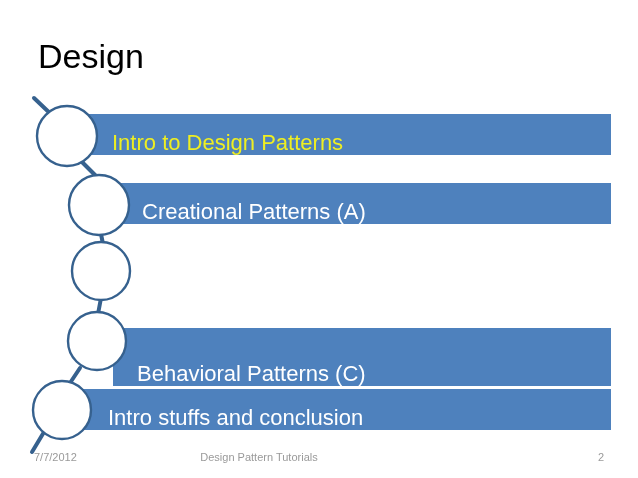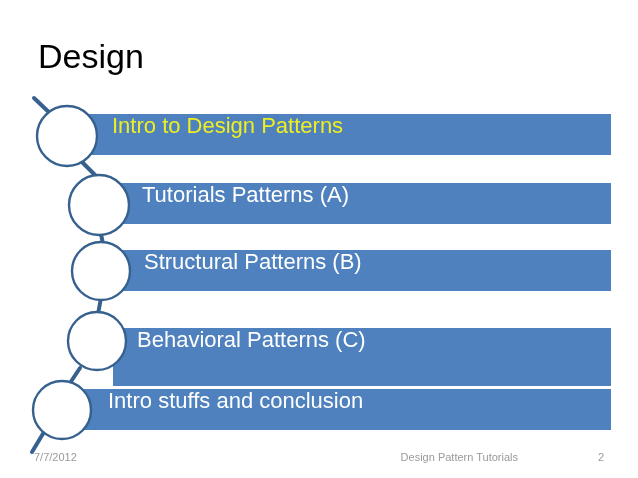--- a/index.html
+++ b/index.html
@@ -35,21 +35,21 @@
     top: 0;
     width: 638px;
     height: 478px;
   }
 
   
   .bar {
     position: absolute;
     background: #4E81BD;
     display: flex;
-    align-items: flex-start;
+    align-items: flex-end;
     box-sizing: border-box;
   }
   .bar-label {
     font-size: 22px;
     line-height: 24px;
     white-space: nowrap;
     color: #ffffff;
   }
   .bar-label.accent { color: #EEEE22; }
 
@@ -64,38 +64,35 @@
     position: absolute;
     left: 0;
     top: 448px;
     width: 638px;
     height: 18px;
     color: #9a9a9a;
     font-size: 11px;
     line-height: 18px;
   }
   #footer-date  { position: absolute; left: 34px;  top: 0; }
-  #footer-title { position: absolute; left: 0; top: 0; width: 518px; text-align: right; }
+  #footer-title { position: absolute; left: 0; top: 0; width: 518px; text-align: center; }
   #footer-page  { position: absolute; right: 34px; top: 0; }
 </style>
 </head>
 <body>
 
 <div id="slide">
 
   <div id="slide-title">Design</div>
 
   <div class="bar" id="bar-0">
     <span class="bar-label accent">Intro to Design Patterns</span>
   </div>
   <div class="bar" id="bar-1">
-    <span class="bar-label">Tutorials Patterns (A)</span>
-  </div>
-  <div class="bar" id="bar-2">
-    <span class="bar-label">Structural Patterns (B)</span>
+    <span class="bar-label">Creational Patterns (A)</span>
   </div>
   <div class="bar" id="bar-3">
     <span class="bar-label">Behavioral Patterns (C)</span>
   </div>
   <div class="bar" id="bar-4">
     <span class="bar-label">Intro stuffs and conclusion</span>
   </div>
 
   <svg id="chain-svg" viewBox="0 0 638 478">
     <g>

